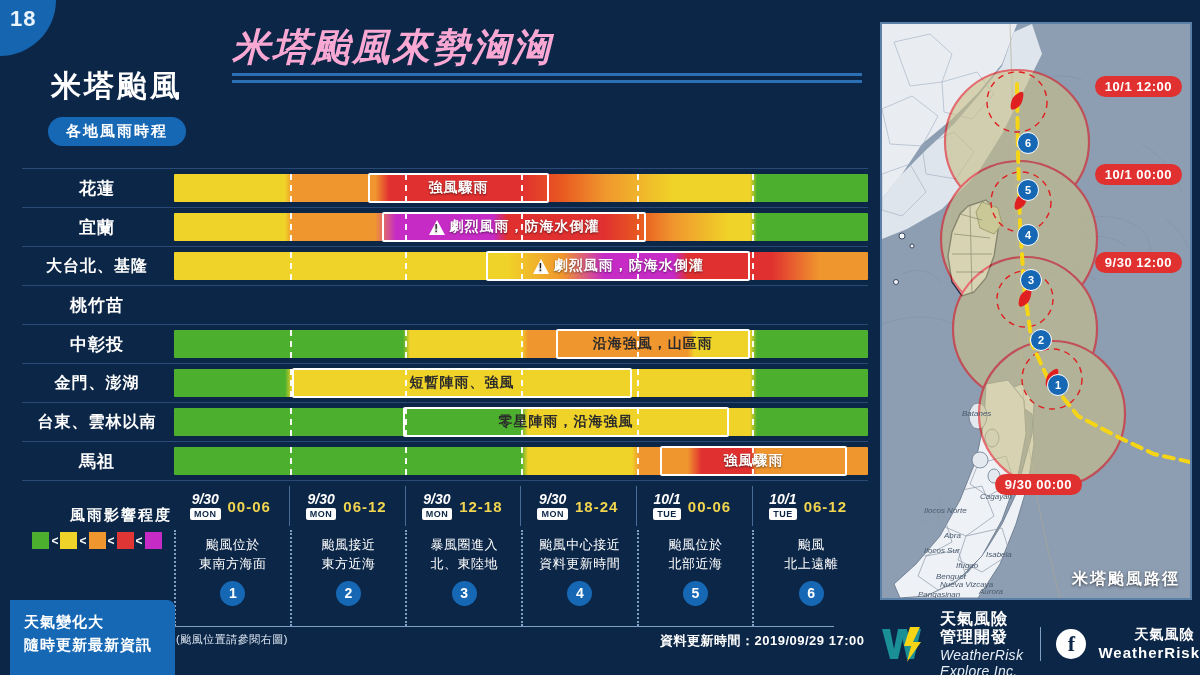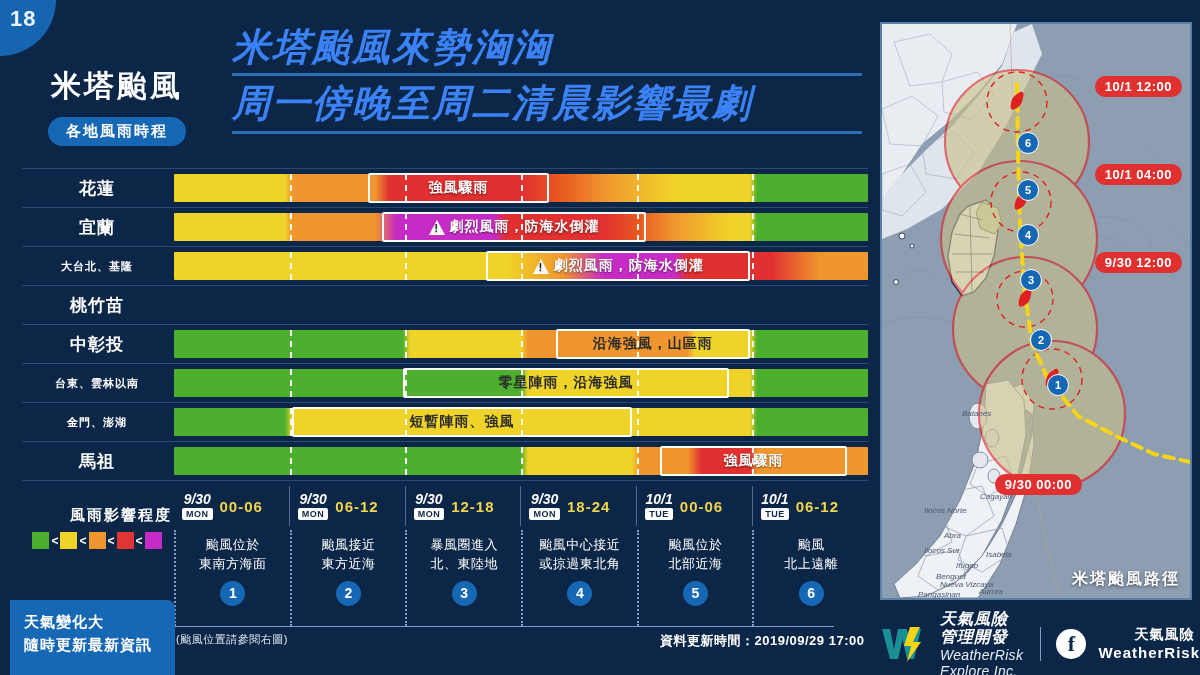--- a/index.html
+++ b/index.html
@@ -28,35 +28,35 @@
   .left-head .t1{font-size:30px;font-weight:bold;letter-spacing:3px;color:#fff;}
   .pill{
     display:inline-block;margin-top:10px;background:#1668b5;
     border-radius:16px;padding:5px 18px;font-size:15px;font-weight:bold;letter-spacing:2px;
   }
 
   
   .main-title{position:absolute;left:232px;top:24px;width:630px;}
   .main-title .ln{
     font-size:38px;font-weight:bold;font-style:italic;letter-spacing:2px;
-    line-height:1.22;color:#3b82f6;white-space:nowrap;
+    line-height:1.22;color:#f9a8d4;white-space:nowrap;
   }
   .rulex{height:3px;background:#2d6fb5;margin:3px 0 4px 0;}
   .rulex.last{margin-top:4px;}
 
   
   .chart{position:absolute;left:22px;top:168px;width:846px;}
   .row{position:relative;height:38px;border-top:1px solid #2a4a75;}
   .row:last-of-type{border-bottom:1px solid #2a4a75;}
   .rowlabel{
     position:absolute;left:0;top:0;width:150px;height:38px;
     display:flex;align-items:center;justify-content:center;
     font-size:17px;font-weight:bold;letter-spacing:1px;white-space:nowrap;
   }
-  .rowlabel.small{font-size:11px;}
+  .rowlabel.small{font-size:16px;}
   .track{
     position:absolute;left:152px;top:5px;height:28px;width:694px;
     overflow:visible;
   }
   .bar{position:absolute;left:0;top:0;height:28px;width:100%;border-radius:1px;}
   .gridline{
     position:absolute;top:0;height:28px;width:0;
     border-left:2px dashed #ffffff;opacity:.95;
   }
   .tag{
@@ -79,21 +79,21 @@
   }
 
   
   .timehead{position:absolute;left:174px;top:486px;width:694px;height:40px;display:flex;}
   .tcell{
     flex:1 1 0;position:relative;display:flex;align-items:center;gap:7px;
     padding-left:8px;box-sizing:border-box;
     border-left:1px solid #4a6b96;
   }
   .tcell:first-child{border-left:none;}
-  .tdate{display:flex;flex-direction:column;align-items:center;}
+  .tdate{display:flex;flex-direction:column;align-items:center;margin-left:8px;}
   .tdate .d{font-size:14px;font-style:italic;font-weight:bold;color:#fff;line-height:1.1;}
   .tdate .w{
     background:#ffffff;color:#0c2647;font-size:9px;font-weight:bold;
     padding:1px 4px;border-radius:2px;letter-spacing:.5px;margin-top:1px;
   }
   .trange{font-size:15px;font-weight:bold;letter-spacing:1px;color:#f2d54e;}
 
   
   .legend{position:absolute;left:22px;top:506px;width:150px;text-align:right;}
   .legend .lt{font-size:15px;font-weight:bold;letter-spacing:2px;}
@@ -123,21 +123,21 @@
     position:absolute;left:10px;top:600px;width:165px;height:94px;
     background:#1668b5;border-top-right-radius:8px;
     padding:10px 16px 0 14px;box-sizing:border-box;
   }
   .foot-left div{font-size:15px;font-weight:bold;letter-spacing:1px;line-height:1.55;}
 
   
   .brand{position:absolute;left:880px;top:610px;display:flex;align-items:center;gap:12px;}
   .brand .wlogo{position:relative;width:48px;height:38px;flex:0 0 auto;}
   .brand .wtxt{line-height:1.15;}
-  .brand .wtxt .n1{font-size:16px;font-weight:bold;font-style:italic;letter-spacing:1px;}
+  .brand .wtxt .n1{font-size:16px;font-weight:bold;letter-spacing:1px;}
   .brand .wtxt .n2{font-size:14px;font-style:italic;letter-spacing:.3px;color:#e6eef7;}
   .vbar{width:1px;height:34px;background:#7e9ec4;margin:0 4px;}
   .fb{width:30px;height:30px;border-radius:50%;background:#fff;color:#0c2647;
       display:flex;align-items:center;justify-content:center;font-size:22px;font-weight:bold;
       font-family:"Liberation Serif",serif;flex:0 0 auto;}
   .fbtxt{line-height:1.25;}
   .fbtxt .f1{font-size:14px;font-weight:bold;letter-spacing:1px;margin-left:36px;}
   .fbtxt .f2{font-size:15px;font-weight:bold;letter-spacing:1px;}
 
   
@@ -166,21 +166,20 @@
   </div>
 
   <div class="left-head">
     <div class="t1">米塔颱風</div>
     <div class="pill">各地風雨時程</div>
   </div>
 
   <div class="main-title">
     <div class="ln">米塔颱風來勢洶洶</div>
     <div class="rulex"></div>
-    <div class="ln">周一傍晚至周二清晨影響最劇</div>
     <div class="rulex last"></div>
   </div>
 
   <div class="chart" id="chart">
       <div class="row">
         <div class="rowlabel">花蓮</div>
         <div class="track">
           <div class="bar" style="background: linear-gradient(90deg, rgb(240, 211, 40) 0%, rgb(240, 211, 40) 16%, rgb(240, 150, 46) 17%, rgb(240, 150, 46) 29%, rgb(224, 48, 48) 31%, rgb(224, 48, 48) 50%, rgb(232, 90, 32) 56%, rgb(240, 150, 46) 62%, rgb(240, 211, 40) 72%, rgb(240, 211, 40) 83%, rgb(76, 175, 46) 84%, rgb(76, 175, 46) 100%);"></div>
           <div class="gridline" style="left: 16.6667%;"></div>
           <div class="gridline" style="left: 33.3333%;"></div>
@@ -233,44 +232,44 @@
           <div class="gridline" style="left: 33.3333%;"></div>
           <div class="gridline" style="left: 50%;"></div>
           <div class="gridline" style="left: 66.6667%;"></div>
           <div class="gridline" style="left: 83.3333%;"></div>
           <div class="tag dark" style="left: 55%; width: 28%;">
             <span>沿海強風，山區雨</span>
           </div>
         </div>
       </div>
       <div class="row">
+        <div class="rowlabel small">金門、澎湖</div>
+        <div class="track">
+          <div class="bar" style="background: linear-gradient(90deg, rgb(76, 175, 46) 0%, rgb(76, 175, 46) 16%, rgb(240, 211, 40) 17%, rgb(240, 211, 40) 83%, rgb(76, 175, 46) 84%, rgb(76, 175, 46) 100%);"></div>
+          <div class="gridline" style="left: 16.6667%;"></div>
+          <div class="gridline" style="left: 33.3333%;"></div>
+          <div class="gridline" style="left: 50%;"></div>
+          <div class="gridline" style="left: 66.6667%;"></div>
+          <div class="gridline" style="left: 83.3333%;"></div>
+          <div class="tag dark" style="left: 17%; width: 49%;">
+            <span>短暫陣雨、強風</span>
+          </div>
+        </div>
+      </div>
+      <div class="row">
         <div class="rowlabel small">台東、雲林以南</div>
         <div class="track">
           <div class="bar" style="background: linear-gradient(90deg, rgb(76, 175, 46) 0%, rgb(76, 175, 46) 50%, rgb(240, 211, 40) 51%, rgb(240, 211, 40) 83%, rgb(76, 175, 46) 84%, rgb(76, 175, 46) 100%);"></div>
           <div class="gridline" style="left: 16.6667%;"></div>
           <div class="gridline" style="left: 33.3333%;"></div>
           <div class="gridline" style="left: 50%;"></div>
           <div class="gridline" style="left: 66.6667%;"></div>
           <div class="gridline" style="left: 83.3333%;"></div>
           <div class="tag dark" style="left: 33%; width: 47%;">
             <span>零星陣雨，沿海強風</span>
-          </div>
-        </div>
-      </div>
-      <div class="row">
-        <div class="rowlabel small">金門、澎湖</div>
-        <div class="track">
-          <div class="bar" style="background: linear-gradient(90deg, rgb(76, 175, 46) 0%, rgb(76, 175, 46) 16%, rgb(240, 211, 40) 17%, rgb(240, 211, 40) 83%, rgb(76, 175, 46) 84%, rgb(76, 175, 46) 100%);"></div>
-          <div class="gridline" style="left: 16.6667%;"></div>
-          <div class="gridline" style="left: 33.3333%;"></div>
-          <div class="gridline" style="left: 50%;"></div>
-          <div class="gridline" style="left: 66.6667%;"></div>
-          <div class="gridline" style="left: 83.3333%;"></div>
-          <div class="tag dark" style="left: 17%; width: 49%;">
-            <span>短暫陣雨、強風</span>
           </div>
         </div>
       </div>
       <div class="row">
         <div class="rowlabel">馬祖</div>
         <div class="track">
           <div class="bar" style="background: linear-gradient(90deg, rgb(76, 175, 46) 0%, rgb(76, 175, 46) 50%, rgb(240, 211, 40) 51%, rgb(240, 211, 40) 66%, rgb(240, 150, 46) 67%, rgb(240, 150, 46) 74%, rgb(224, 48, 48) 76%, rgb(224, 48, 48) 83%, rgb(240, 150, 46) 84%, rgb(240, 150, 46) 100%);"></div>
           <div class="gridline" style="left: 16.6667%;"></div>
           <div class="gridline" style="left: 33.3333%;"></div>
           <div class="gridline" style="left: 50%;"></div>
@@ -354,21 +353,21 @@
         <div class="dtext">東方近海</div>
         <div class="dnum">2</div>
       </div>
       <div class="dcell">
         <div class="dtext">暴風圈進入</div>
         <div class="dtext">北、東陸地</div>
         <div class="dnum">3</div>
       </div>
       <div class="dcell">
         <div class="dtext">颱風中心接近</div>
-        <div class="dtext">或掠過東北角</div>
+        <div class="dtext">資料更新時間</div>
         <div class="dnum">4</div>
       </div>
       <div class="dcell">
         <div class="dtext">颱風位於</div>
         <div class="dtext">北部近海</div>
         <div class="dnum">5</div>
       </div>
       <div class="dcell">
         <div class="dtext">颱風</div>
         <div class="dtext">北上遠離</div>
@@ -478,21 +477,21 @@
       <g fill="#e02020">
         <path d="M135,70 q8,-6 6,4 q-1,7 -6,10 q-8,5 -6,-5 q1,-6 6,-9 Z"></path>
         <path d="M139,170 q8,-6 6,4 q-1,7 -6,10 q-8,5 -6,-5 q1,-6 6,-9 Z"></path>
         <path d="M143,267 q8,-6 6,4 q-1,7 -6,10 q-8,5 -6,-5 q1,-6 6,-9 Z"></path>
         <path d="M170,347 q8,-6 6,4 q-1,7 -6,10 q-8,5 -6,-5 q1,-6 6,-9 Z"></path>
       </g>
     </svg>
 
     <div id="map-pills">
         <div class="datepill" style="top: 52px; right: 8px;">10/1 12:00</div>
-        <div class="datepill" style="top: 140px; right: 8px;">10/1 04:00</div>
+        <div class="datepill" style="top: 140px; right: 8px;">10/1 00:00</div>
         <div class="datepill" style="top: 228px; right: 8px;">9/30 12:00</div>
         <div class="datepill" style="top: 450px; right: 108px;">9/30 00:00</div>
       </div>
     <div id="map-points">
         <div class="ptnum" style="left: 135px; top: 108px;">6</div>
         <div class="ptnum" style="left: 135px; top: 155px;">5</div>
         <div class="ptnum" style="left: 135px; top: 200px;">4</div>
         <div class="ptnum" style="left: 138px; top: 245px;">3</div>
         <div class="ptnum" style="left: 148px; top: 305px;">2</div>
         <div class="ptnum" style="left: 165px; top: 350px;">1</div>

